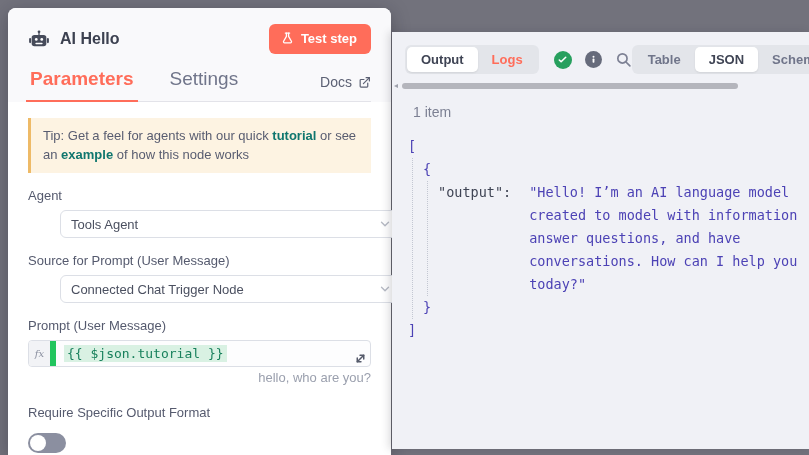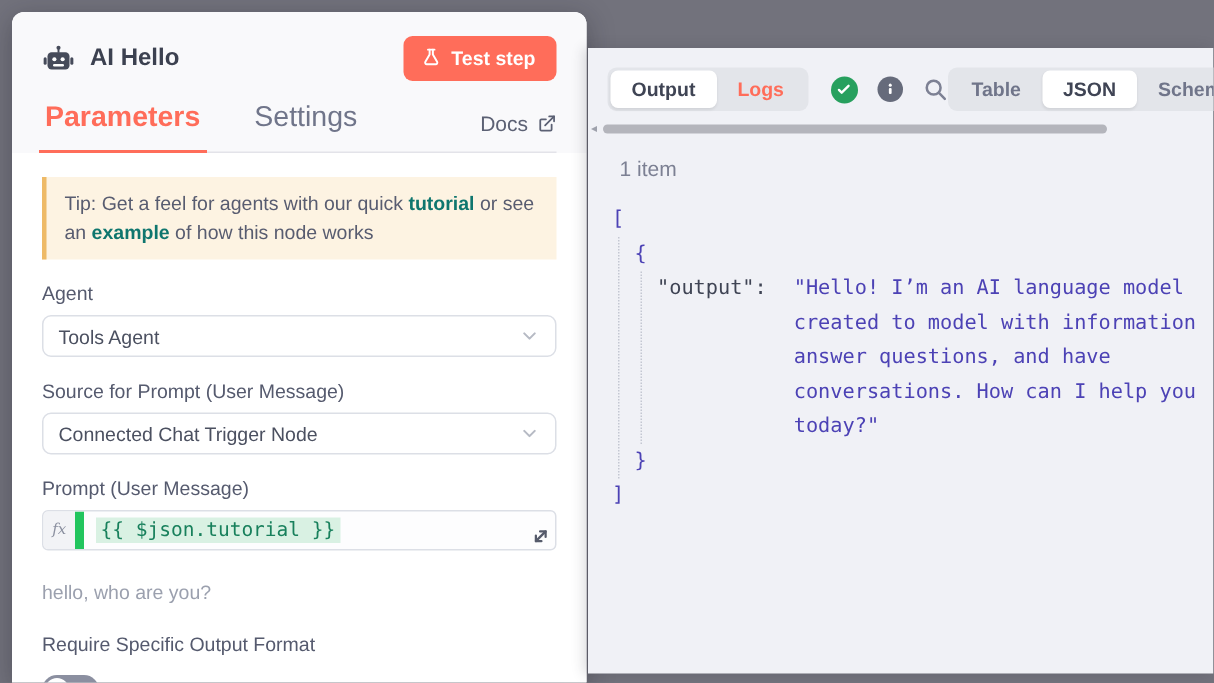--- a/index.html
+++ b/index.html
@@ -32,38 +32,38 @@
   .tip-box{
     background:#fdf3e2; border-left:3px solid #eeba67; padding:8px 12px 9px 12px;
     font-size:13px; line-height:19px; color:#585c70; width:343px;
   }
   .tip-link{ color:#0f766e; font-weight:700; cursor:pointer; }
 
   .field-label{ font-size:13px; color:#555a6e; margin:15px 0 7px 0; }
   .select-box{
     height:28px; border:1px solid #dcdfe6; border-radius:6px; background:#fff;
     display:flex; align-items:center; padding:0 10px; font-size:13px; color:#4b5060;
-    cursor:pointer; width:343px;
+    cursor:pointer; width:343px;margin-left:32px;
   }
   .select-box .sel-value{ flex:1; }
   .chev{ color:#b6bac4; display:flex; }
 
   .expr-input{
     width:343px; height:27px; border:1px solid #dcdfe6; border-radius:4px; background:#fdfdfe;
     display:flex; align-items:stretch; position:relative;
   }
   .fx-box{
     width:27px; background:#f2f3f6; border-right:6px solid #22c55e; border-radius:3px 0 0 3px;
     display:flex; align-items:center; justify-content:center;
     font-family:"DejaVu Serif", serif; font-style:italic; font-size:10px; color:#8b90a0;
   }
   .expr-code{ display:flex; align-items:center; padding-left:8px; font-family:"DejaVu Sans Mono", monospace; font-size:13px; }
   .expr-code span{ background:#d9f1e3; color:#18805c; padding:1px 3px; }
   .expand-icon{ position:absolute; right:3px; bottom:2px; width:13px; height:13px; cursor:pointer; color:#565b6b; }
-  .expr-hint{ font-size:13px; color:#9ba0ae; margin-top:20px; }
+  .expr-hint{ font-size:13px; color:#9ba0ae; margin-top:3px;text-align:right; }
 
   .toggle{ margin-top:13px; width:38px; height:20px; background:#8b8fa0; border-radius:10px; position:relative; cursor:pointer; }
   .toggle .knob{ position:absolute; left:2px; top:2px; width:16px; height:16px; border-radius:50%; background:#fff; }
 
   
   .right-panel{
     position:absolute; left:392px; top:32px; width:417px; height:417px;
     background:#f0f1f6; box-shadow:-3px 0 8px rgba(50,50,62,.18);
   }
   .toolbar{ display:flex; align-items:center; padding:13px 4px 0 13px; }

